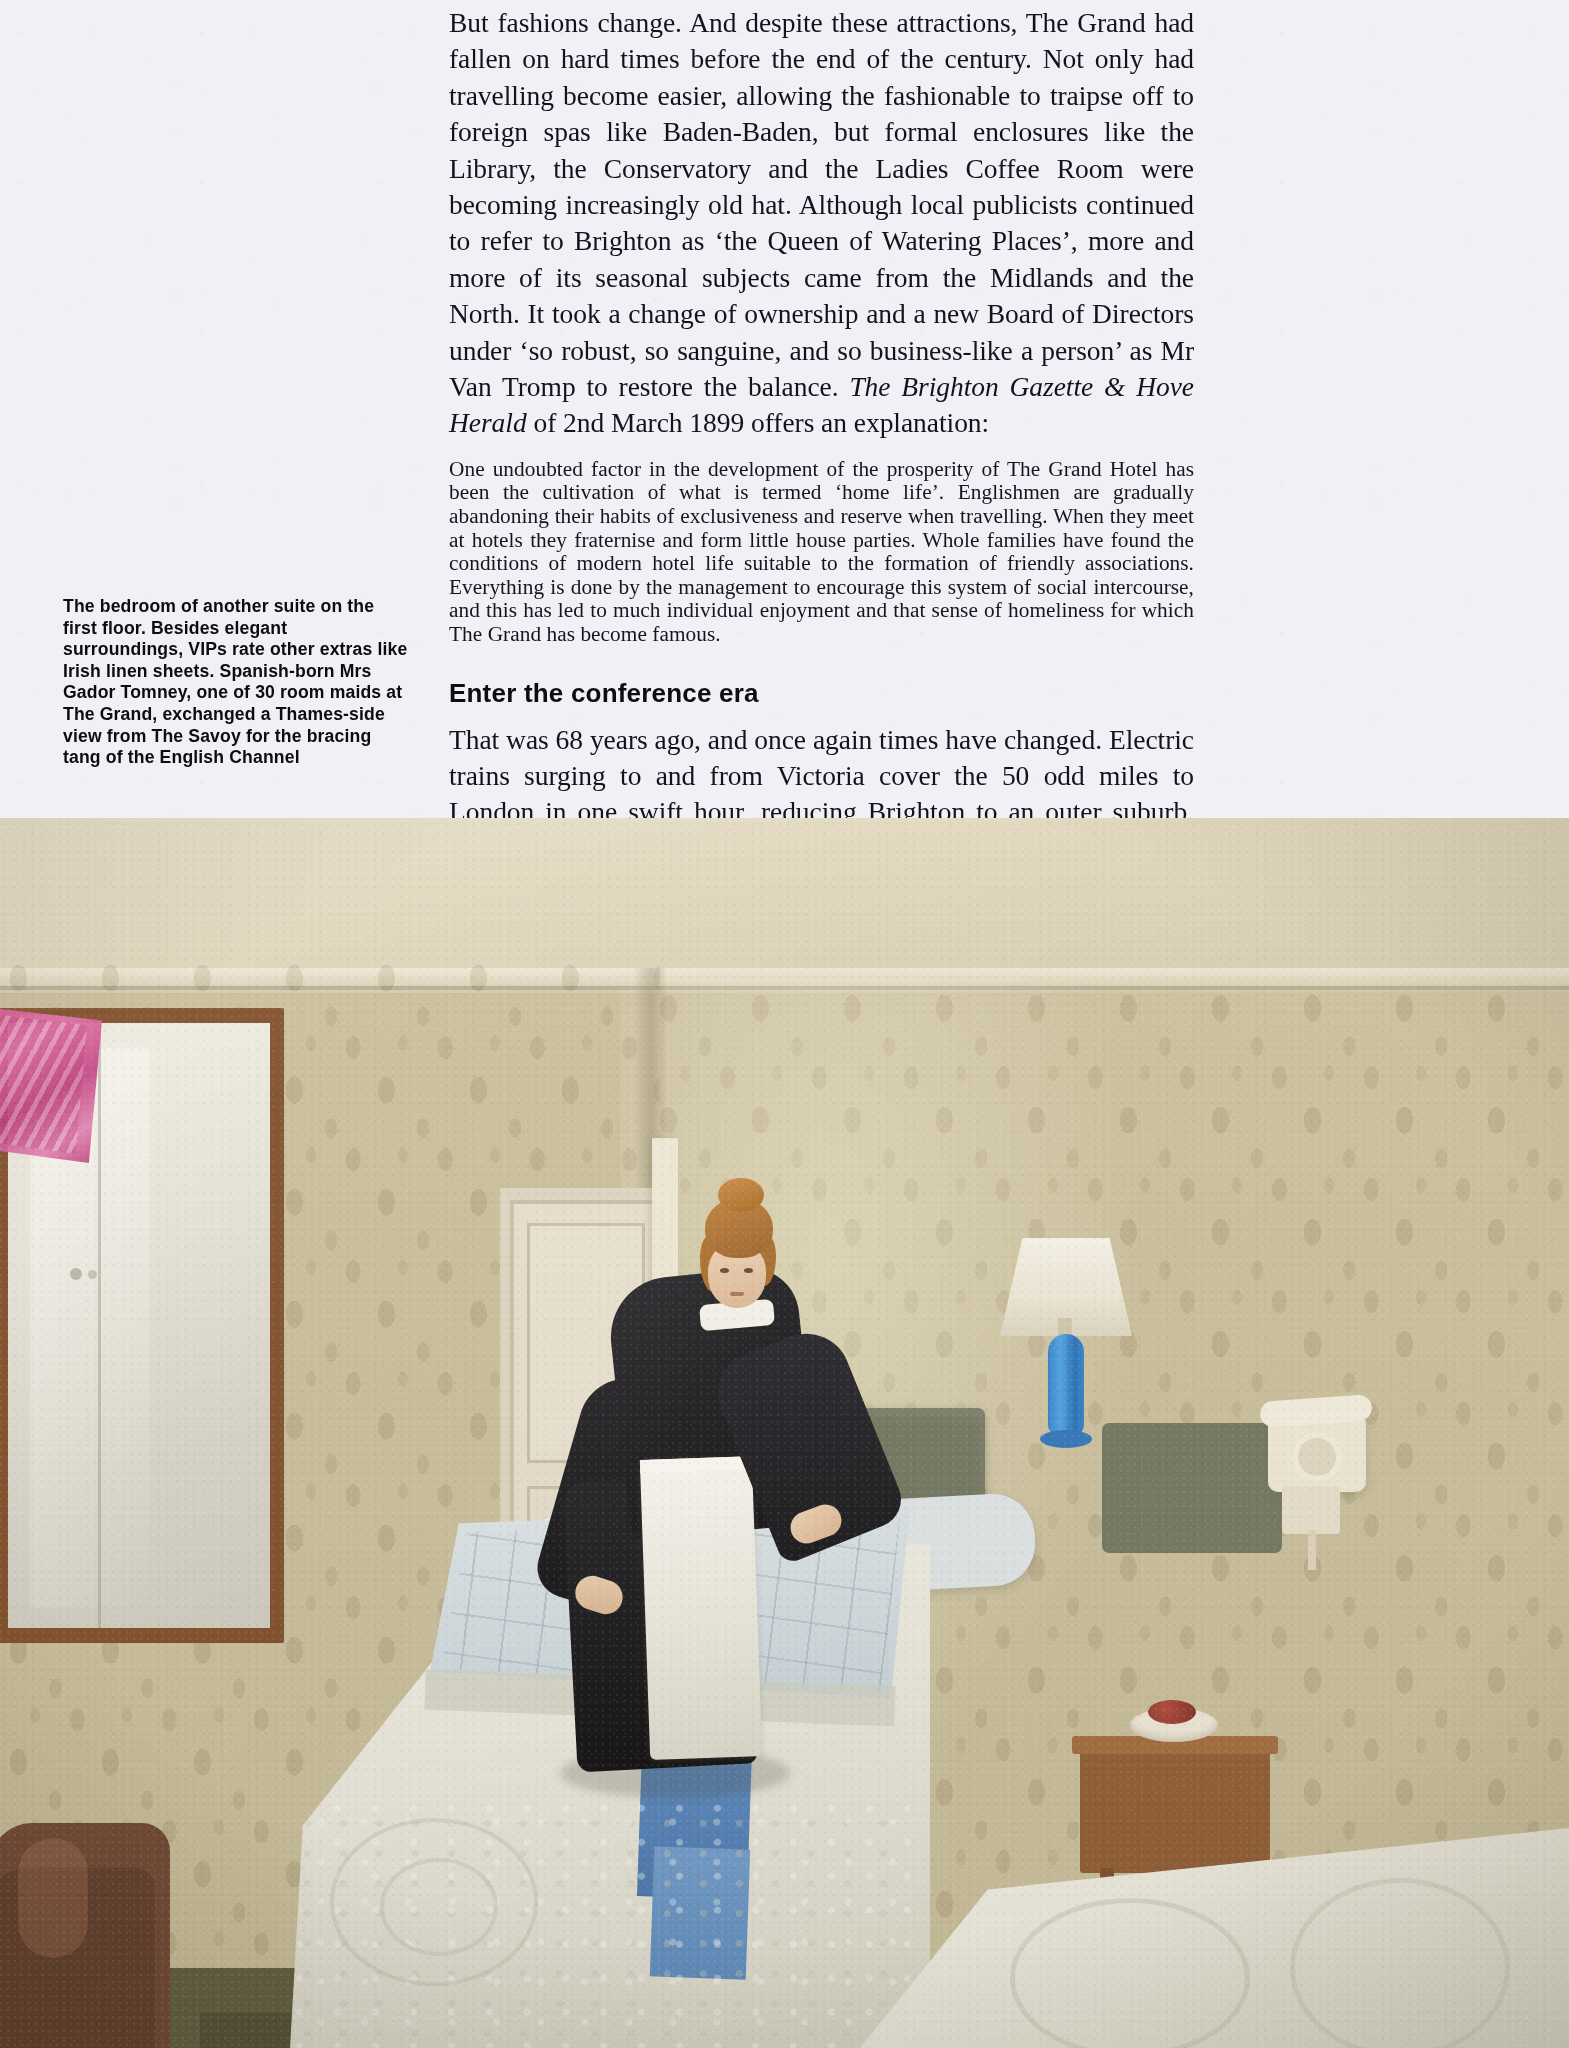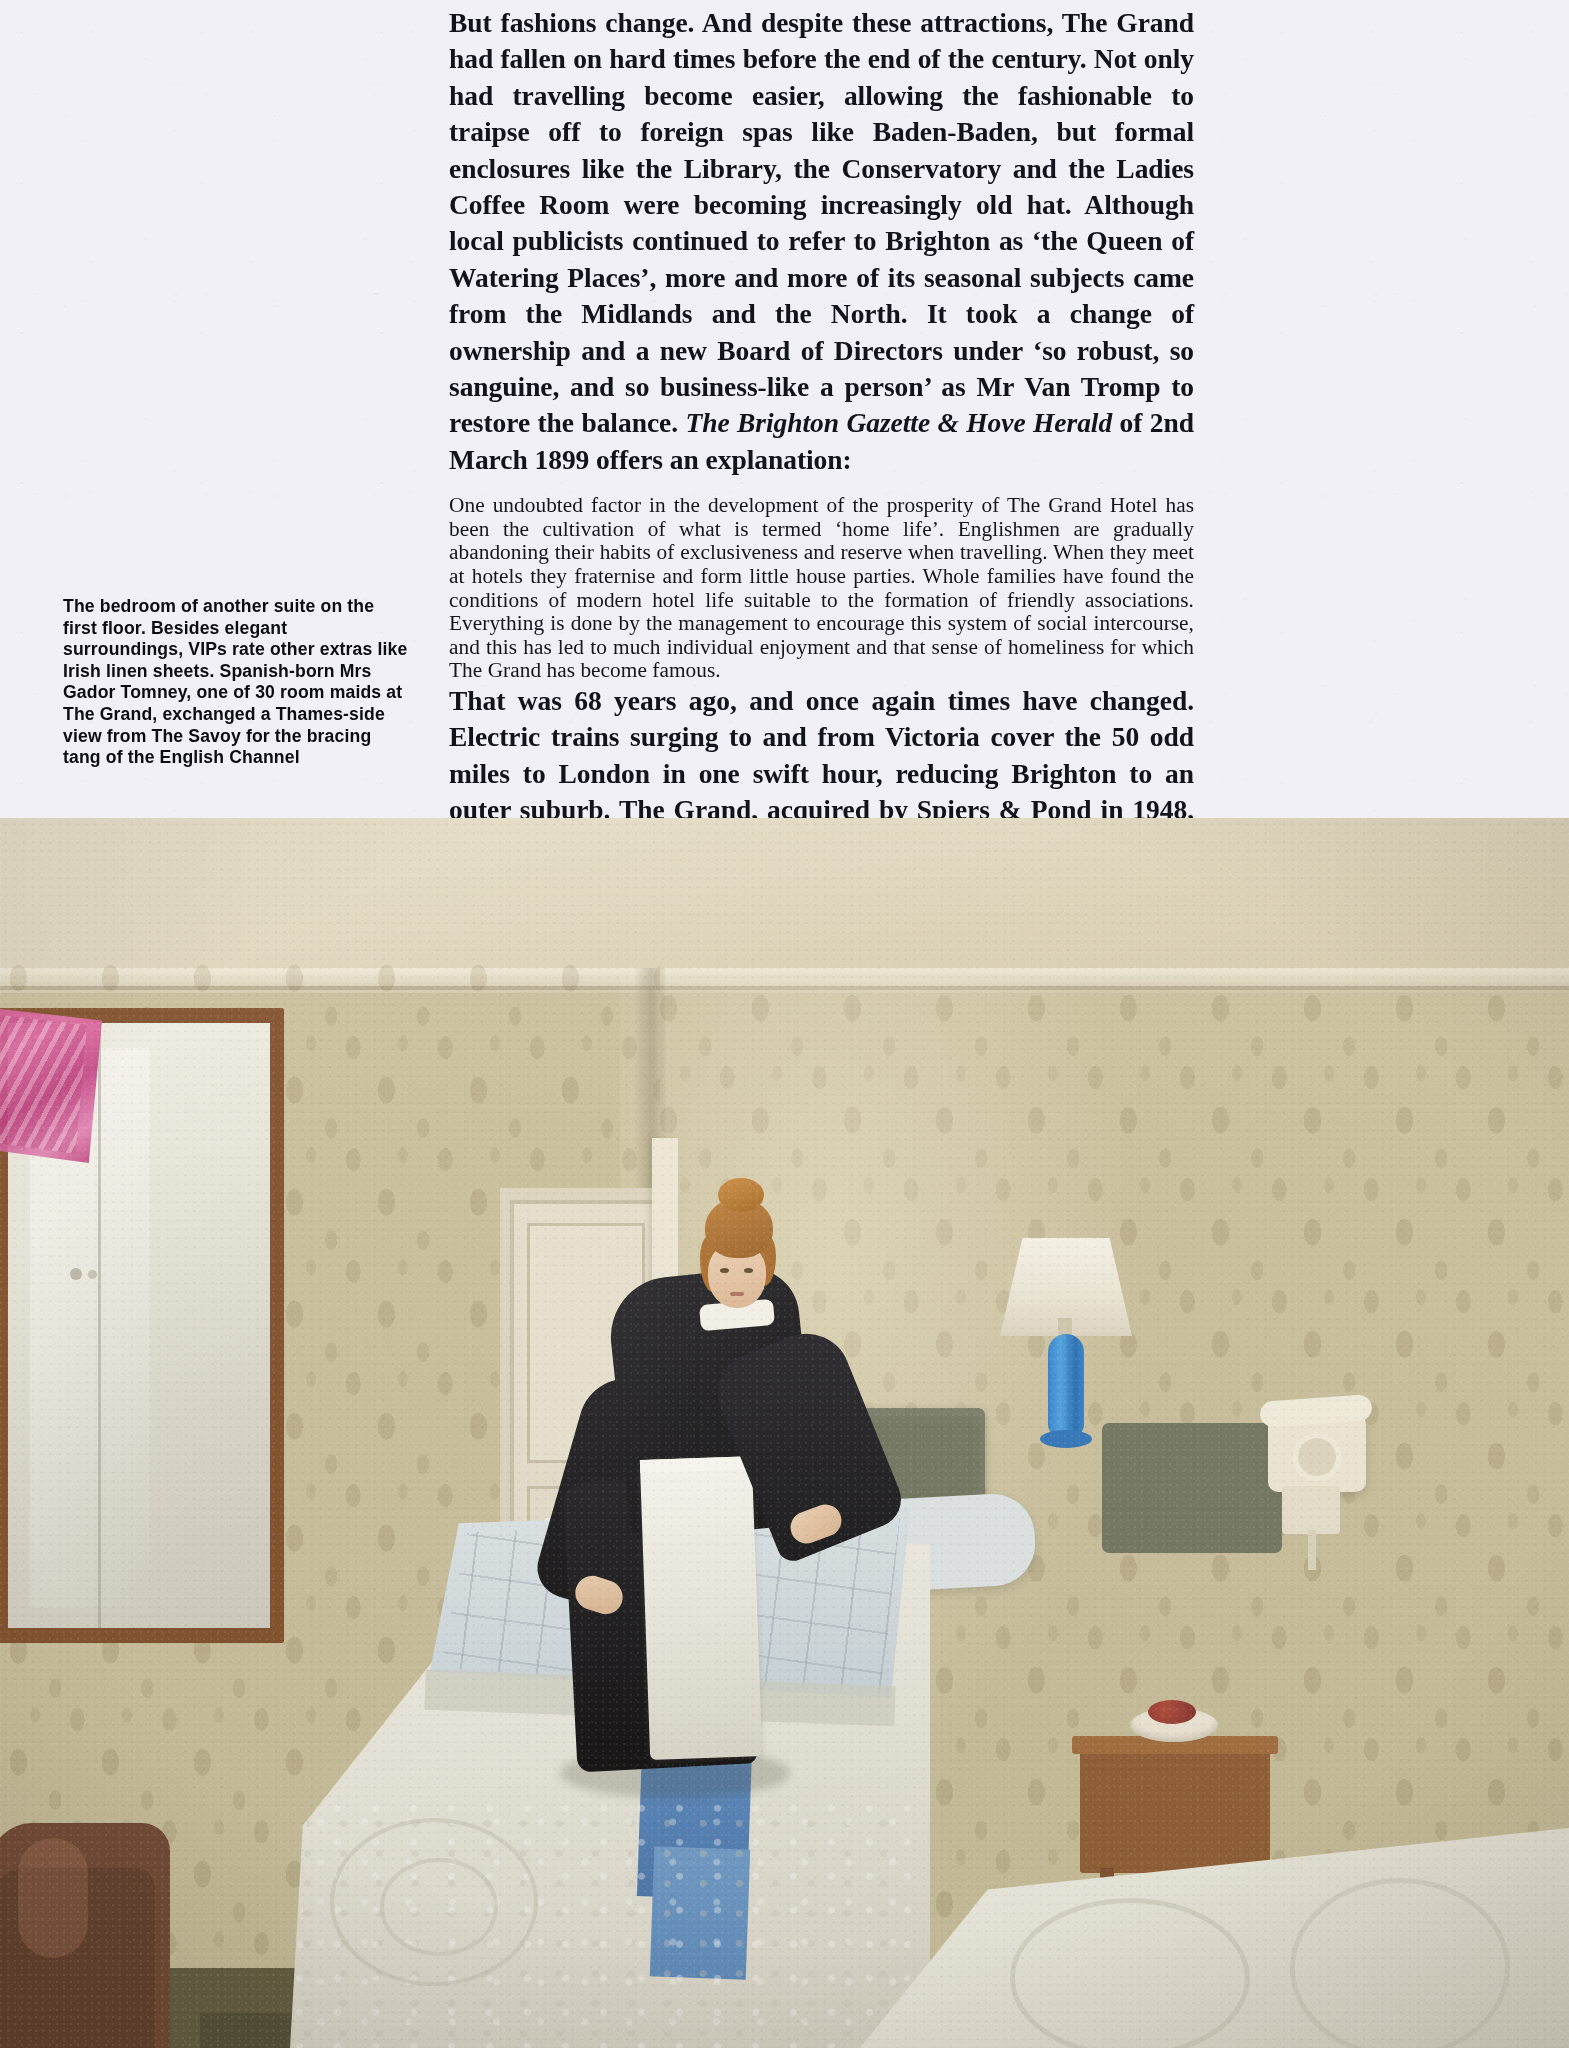--- a/index.html
+++ b/index.html
@@ -33,21 +33,20 @@
 
   p.body{
     font-family:"Liberation Serif",serif;
     font-size:27.5px;
     line-height:36.4px;
     text-align:justify;
     text-justify:inter-word;
     margin:0;
     color:#13131c;
     letter-spacing:-.05px;
-    font-weight:bold;
   }
   p.body.indent{text-indent:31px;}
   p.body.first{padding-top:5px;}
 
   .quoteblock{
     font-family:"Liberation Serif",serif;
     font-size:21.3px;
     line-height:23.6px;
     text-align:justify;
     color:#15151e;
@@ -295,20 +294,21 @@
 
   <div id="textzone">
     <div id="grain"></div>
 
     <div id="maincol">
 
       <p class="body first"><span>But fashions change. And despite these attractions, The Grand had fallen on hard times before the end of the century. Not only had travelling become easier, allowing the fashionable to traipse off to foreign spas like Baden-Baden, but formal enclosures like the Library, the Conservatory and the Ladies Coffee Room were becoming increasingly old hat. Although local publicists continued to refer to Brighton as ‘the Queen of Watering Places’, more and more of its seasonal subjects came from the Midlands and the North. It took a change of ownership and a new Board of Directors under ‘so robust, so sanguine, and so business-like a person’ as Mr Van Tromp to restore the balance. </span><span class="cite-italic">The Brighton Gazette &amp; Hove Herald</span><span> of 2nd March 1899 offers an explanation:</span></p>
 
       <div class="quoteblock">One undoubted factor in the development of the prosperity of The Grand Hotel has been the cultivation of what is termed ‘home life’. Englishmen are gradually abandoning their habits of exclusiveness and reserve when travelling. When they meet at hotels they fraternise and form little house parties. Whole families have found the conditions of modern hotel life suitable to the formation of friendly associations. Everything is done by the management to encourage this system of social intercourse, and this has led to much individual enjoyment and that sense of homeliness for which The Grand has become famous.</div>
 
+      <h2 class="subhead">Enter the conference era</h2>
 
       <p class="body">That was 68 years ago, and once again times have changed. Electric trains surging to and from Victoria cover the 50 odd miles to London in one swift hour, reducing Brighton to an outer suburb. The Grand, acquired by Spiers &amp; Pond in 1948, is still the most impressive building on the seafront, and it still caters for the holidaymaker. But for the rest of the year it relies on a different type of custom – the conference delegate.</p>
 
       <p class="body indent">The spring and autumn conference traffic keeps Brighton firmly on the map. It is in fact one of the few towns – the others being Scarborough, Blackpool and Llandudno –</p>
 
     </div>
 
     <div id="caption">The bedroom of another suite on the first floor. Besides elegant surroundings, VIPs rate other extras like Irish linen sheets. Spanish-born Mrs Gador Tomney, one of 30 room maids at The Grand, exchanged a Thames-side view from The Savoy for the bracing tang of the English Channel</div>
   </div>
 

